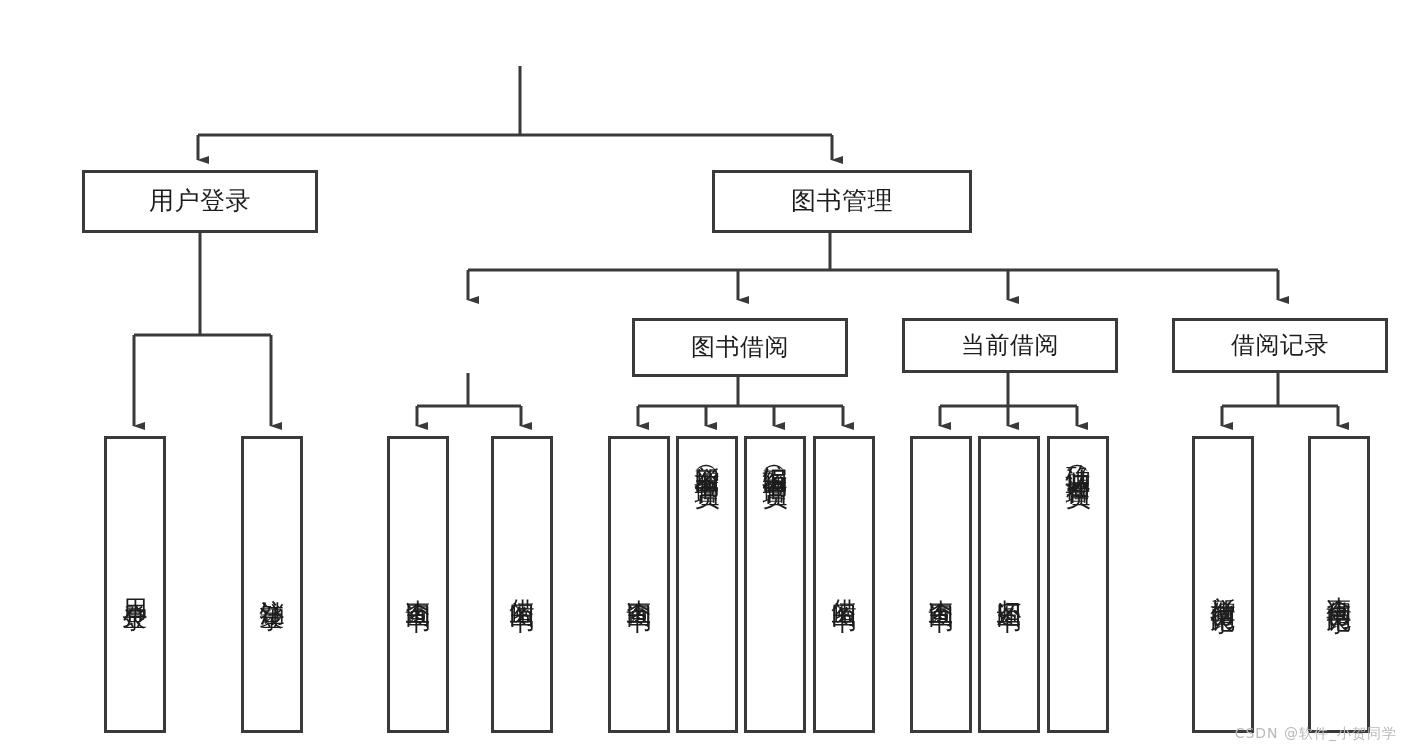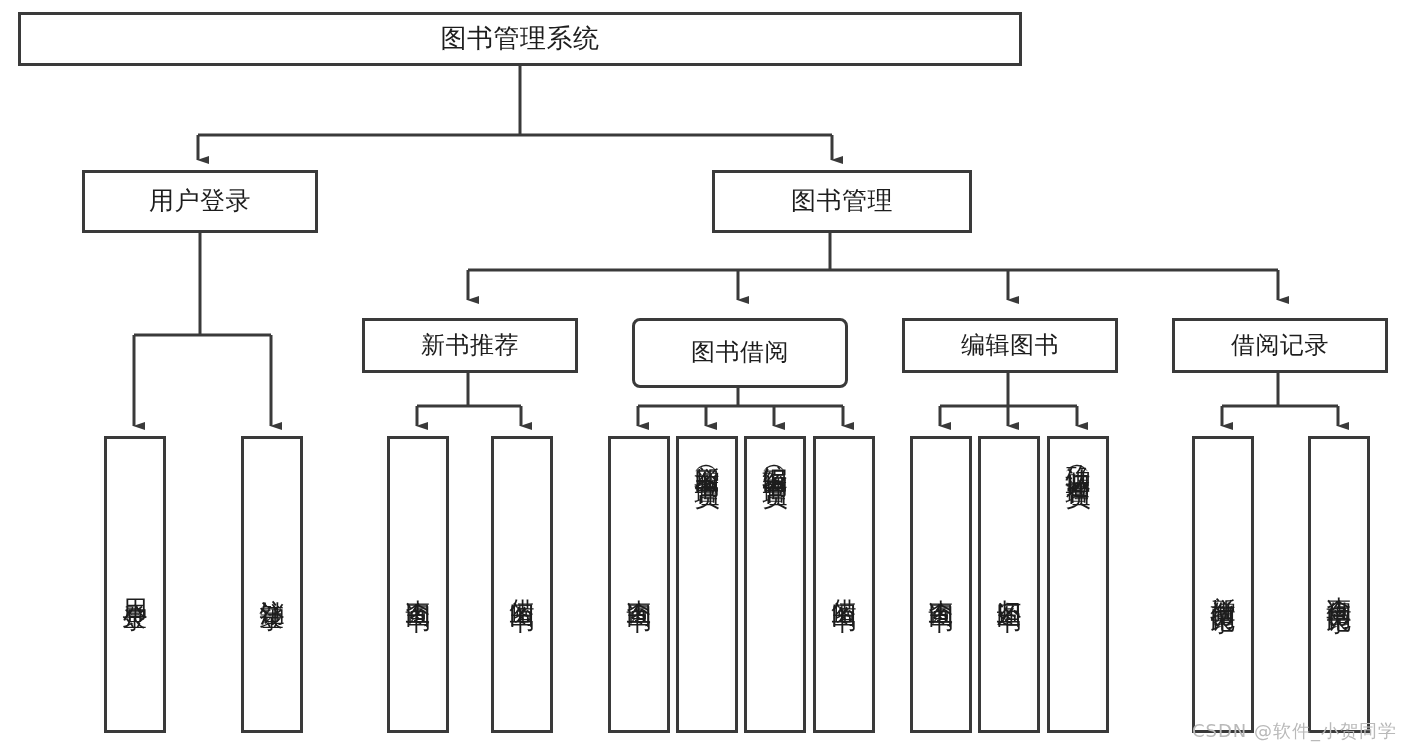--- a/index.html
+++ b/index.html
@@ -67,21 +67,21 @@
     font-size: 25px;
     letter-spacing: 3px;
     line-height: 1;
     color: #1d1d1d;
     white-space: nowrap;
   }
   #watermark {
     position: absolute;
     right: 8px;
     bottom: 4px;
-    font-size: 18px;
+    font-size: 14px;
     color: #b9b9b9;
     z-index: 9;
     white-space: nowrap;
     letter-spacing: 1px;
   }
 </style>
 </head>
 <body>
 
 <div id="diagram-root">
@@ -130,39 +130,33 @@
       <path d="M1008,406 L1008,426" marker-end="url(#arrowhead)"></path>
       <path d="M1077,406 L1077,426" marker-end="url(#arrowhead)"></path>
 
       <path d="M1278,373 L1278,406"></path>
       <path d="M1222,406 L1338,406"></path>
       <path d="M1222,406 L1222,426" marker-end="url(#arrowhead)"></path>
       <path d="M1338,406 L1338,426" marker-end="url(#arrowhead)"></path>
     </g>
   </svg>
 
-  <div class="node root" style="left:18px; top:12px; width:1004px; height:54px;">
-    <span class="node-label">图书管理系统</span>
-  </div>
 
   <div class="node level2" style="left:82px; top:170px; width:236px; height:63px;">
     <span class="node-label">用户登录</span>
   </div>
   <div class="node level2" style="left:712px; top:170px; width:260px; height:63px;">
     <span class="node-label">图书管理</span>
   </div>
 
-  <div class="node level3" style="left:362px; top:318px; width:216px; height:55px;">
-    <span class="node-label">新书推荐</span>
-  </div>
-  <div class="node level3" style="left:632px; top:318px; width:216px; height:70px;border-radius:8px;">
+  <div class="node level3" style="left:632px; top:318px; width:216px; height:59px;">
     <span class="node-label">图书借阅</span>
   </div>
   <div class="node level3" style="left:902px; top:318px; width:216px; height:55px;">
-    <span class="node-label">编辑图书</span>
+    <span class="node-label">当前借阅</span>
   </div>
   <div class="node level3" style="left:1172px; top:318px; width:216px; height:55px;text-align:center;">
     <span class="node-label">借阅记录</span>
   </div>
 
   <div class="leaf-wrap" style="left:104px; top:436px; width:62px; height:297px; align-items:center;">
     <span class="leaf-text">用户登录</span>
   </div>
   <div class="leaf-wrap" style="left:241px; top:436px; width:62px; height:297px; align-items:center;">
     <span class="leaf-text">注销登录</span>

